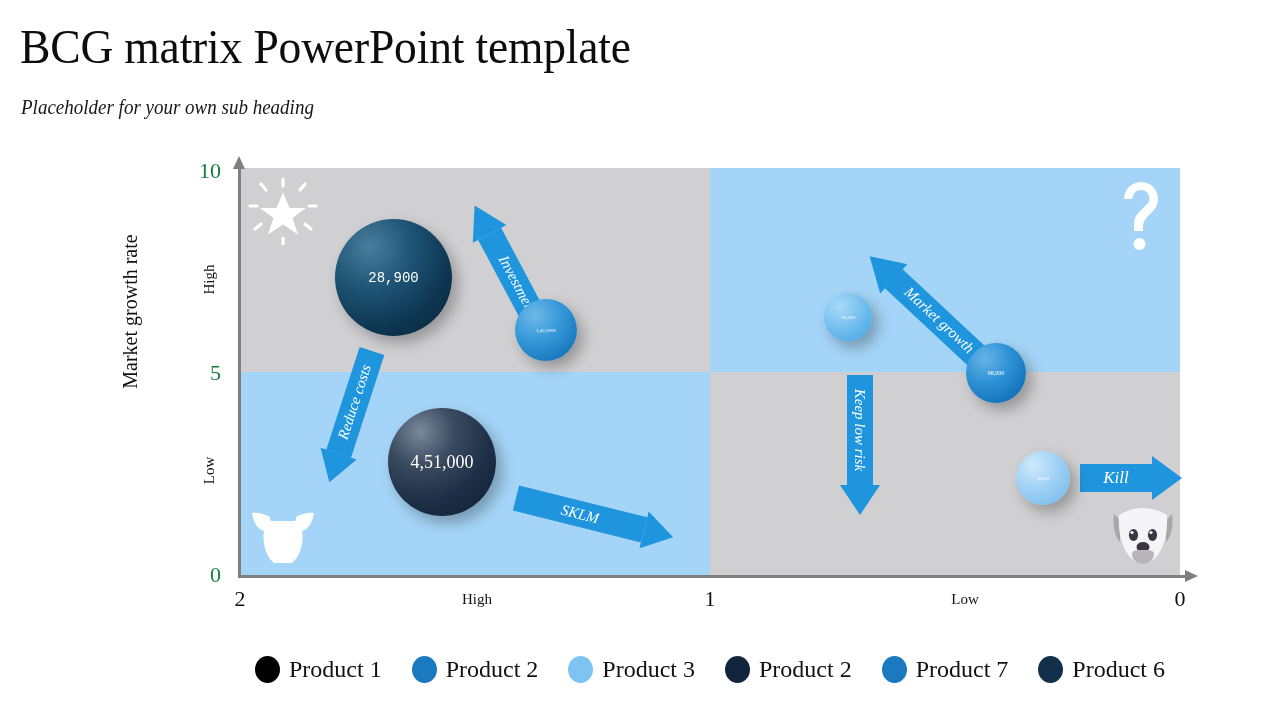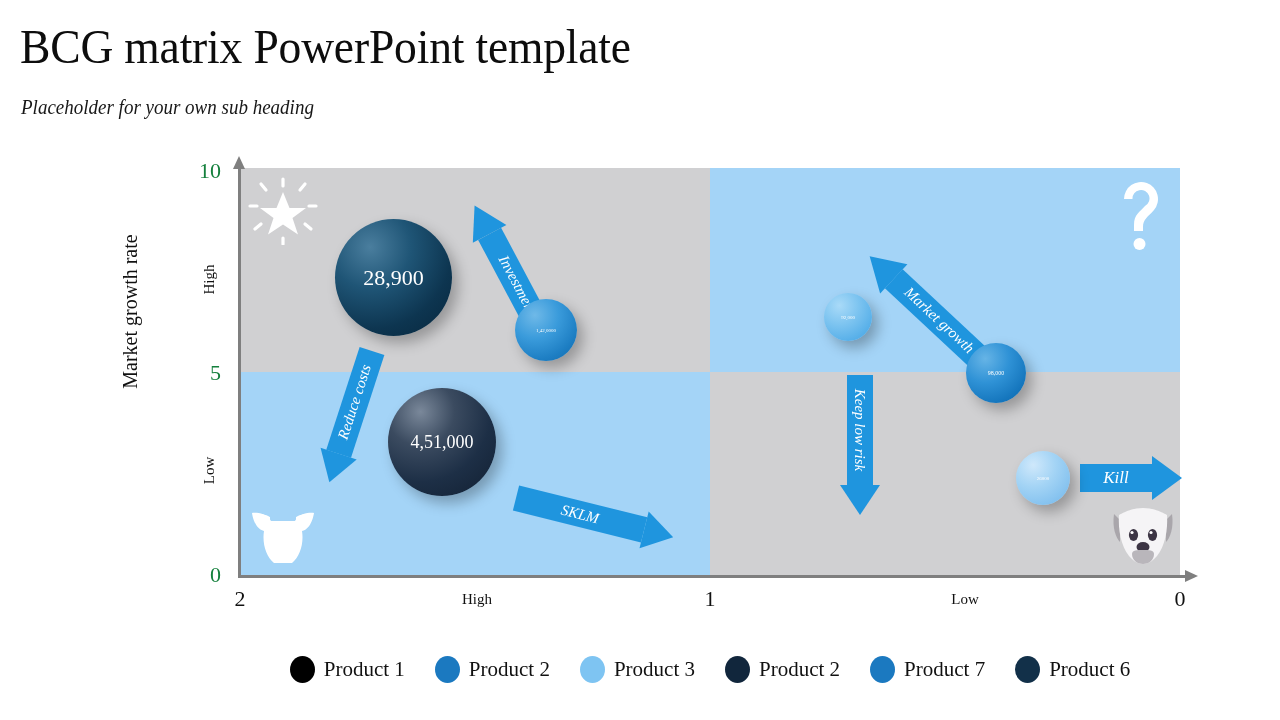--- a/index.html
+++ b/index.html
@@ -229,21 +229,21 @@
     align-items: center;
     gap: 9px;
   }
   .legend-swatch {
     width: 25px;
     height: 27px;
     border-radius: 50%;
     flex: none;
   }
   .legend-label {
-    font-size: 21px;
+    font-size: 24px;
     color: #111;
     white-space: nowrap;
   }
 </style>
 </head>
 <body>
 
 <div id="page-title">BCG matrix PowerPoint template</div>
 <div id="page-subtitle">Placeholder for your own sub heading</div>
 
@@ -335,39 +335,39 @@
 
   <div class="arrow" style="left:1080px; top:464px; width:110px; height:28px;">
     <div class="shaft" style="width:72px; height:28px;">
       <span class="arrow-label" style="font-size:17px;">Kill</span>
     </div>
     <div class="head" style="left:72px; top:-8px; border-width:22px 0 22px 30px; border-color:transparent transparent transparent #1f95de;"></div>
   </div>
 
   <div class="bubble" style="left:335px; top:219px; width:117px; height:117px;
               background:radial-gradient(circle at 30% 24%, #4a7e9e 0%, #1f5576 34%, #0d3550 68%, #07263c 100%);">
-    <span class="bubble-label" style="font-size:22px;">28,900</span>
+    <span class="bubble-label" style="font-size:14px;font-family:Liberation Mono, monospace;">28,900</span>
   </div>
 
   <div class="bubble" style="left:515px; top:299px; width:62px; height:62px;
               background:radial-gradient(circle at 32% 26%, #6fb9e8 0%, #3a9bdb 38%, #1d7ec3 72%, #1368a8 100%);">
     <span class="bubble-label" style="font-size:5px;">1,42,0000</span>
   </div>
 
   <div class="bubble" style="left:824px; top:293px; width:48px; height:48px;
               background:radial-gradient(circle at 32% 26%, #a9daf8 0%, #7dc4f0 40%, #58b0e9 75%, #3f9fe0 100%);">
     <span class="bubble-label" style="font-size:5px;">92,000</span>
   </div>
 
   <div class="bubble" style="left:966px; top:343px; width:60px; height:60px;
               background:radial-gradient(circle at 32% 26%, #66b4e6 0%, #2f92d6 40%, #1576bd 75%, #0d63a4 100%);">
     <span class="bubble-label" style="font-size:6px;">98,000</span>
   </div>
 
-  <div class="bubble" style="left:388px; top:388px; width:108px; height:108px;
+  <div class="bubble" style="left:388px; top:408px; width:108px; height:108px;
               background:radial-gradient(circle at 30% 22%, #7a889a 0%, #3b4b60 30%, #1d2f46 62%, #111f31 100%);">
     <span class="bubble-label" style="font-size:18px;">4,51,000</span>
   </div>
 
   <div class="bubble" style="left:1016px; top:451px; width:54px; height:54px;
               background:radial-gradient(circle at 32% 26%, #cfe8fb 0%, #a4d4f5 40%, #85c2ef 76%, #6fb3e8 100%);">
     <span class="bubble-label" style="font-size:5px;">26000</span>
   </div>
 
   <div id="y-axis-title">Market growth rate</div>

